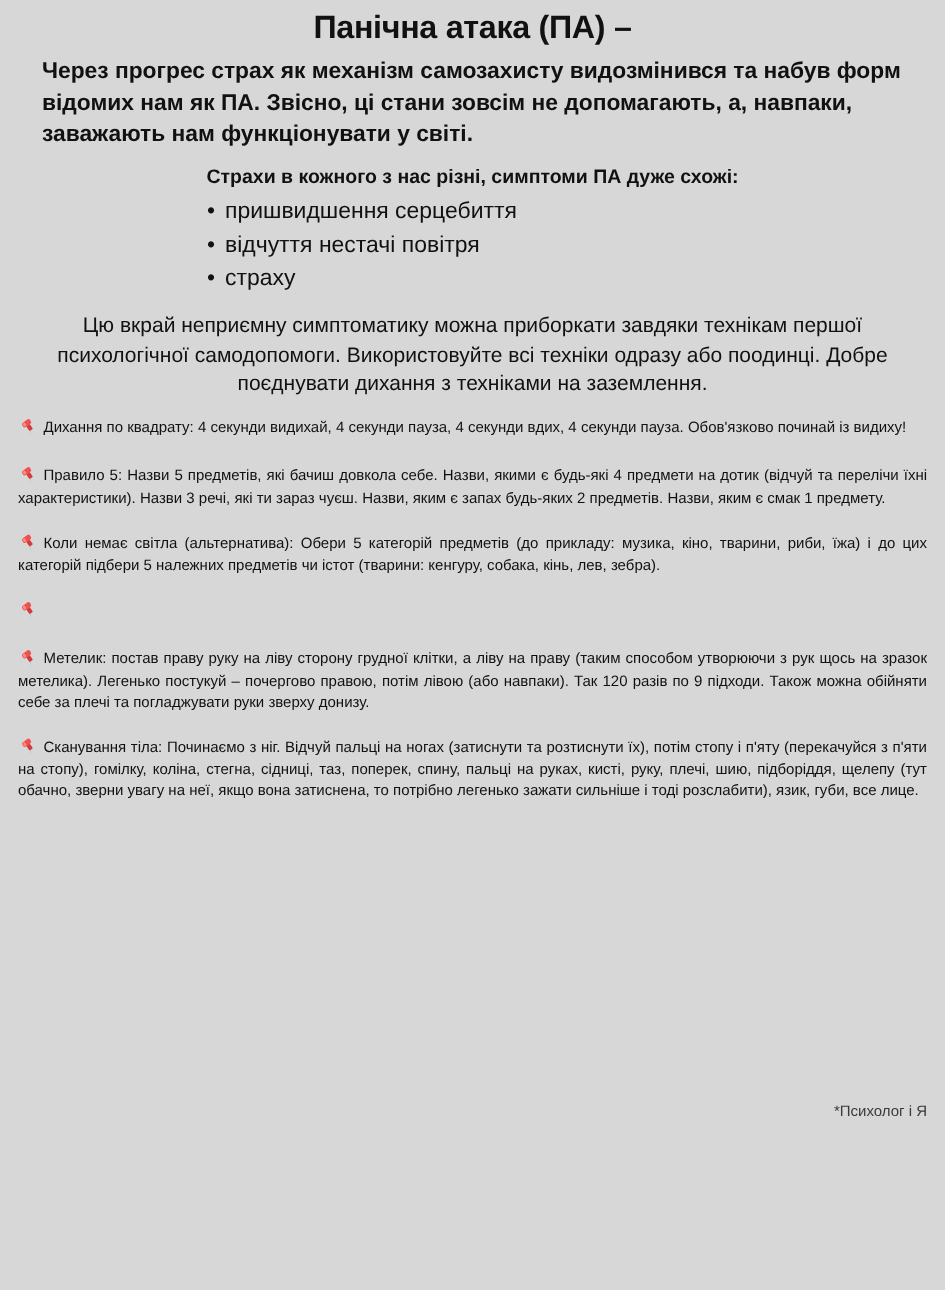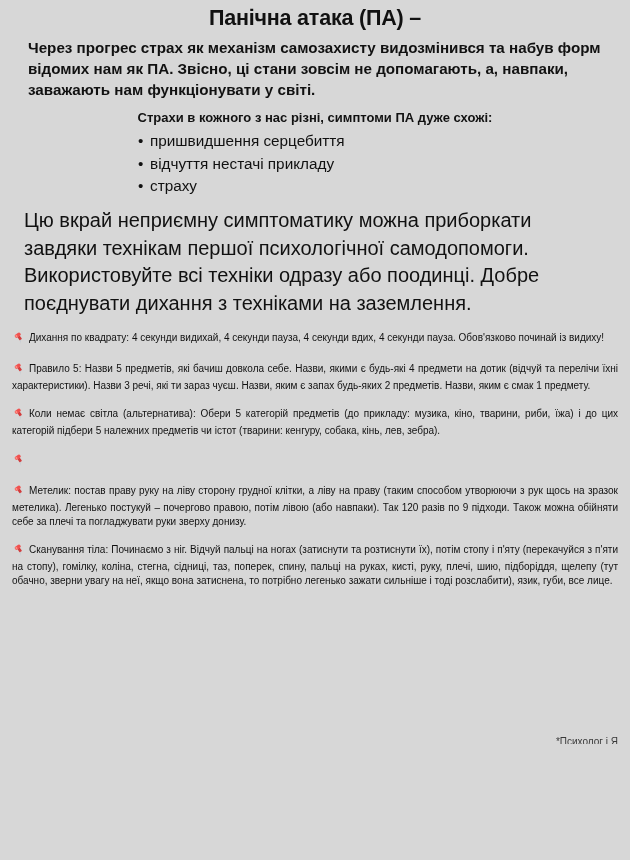--- a/index.html
+++ b/index.html
@@ -74,21 +74,22 @@
     text-align: left;
     white-space: nowrap;
   }
   .bullet-dot {
     display: inline-block;
     width: 12px;
   }
 
   
   .lead {
-    font-size: 20px;
+    text-align: center;
+    font-size: 14px;
     line-height: 1.38;
     margin: 0 0 10px 0;
     padding: 0 14px;
   }
 
   
   .technique {
     text-align: justify;
     text-justify: inter-word;
     font-size: 10px;
@@ -128,21 +129,21 @@
 
   <p class="intro">Через прогрес страх як механізм самозахисту видозмінився та набув форм відомих нам як ПА. Звісно, ці стани зовсім не допомагають, а, навпаки, заважають нам функціонувати у світі.</p>
 
   <p class="subheading">Страхи в кожного з нас різні, симптоми ПА дуже схожі:</p>
 
   <ul class="symptom-list">
     <li>
       <span class="bullet-dot">•</span><span>пришвидшення серцебиття</span>
     </li>
     <li>
-      <span class="bullet-dot">•</span><span>відчуття нестачі прикладу</span>
+      <span class="bullet-dot">•</span><span>відчуття нестачі повітря</span>
     </li>
     <li>
       <span class="bullet-dot">•</span><span>страху</span>
     </li>
   </ul>
 
   <p class="lead">Цю вкрай неприємну симптоматику можна приборкати завдяки технікам першої психологічної самодопомоги. Використовуйте всі техніки одразу або поодинці. Добре поєднувати дихання з техніками на заземлення.</p>
 
   <p class="technique">
     <span class="pin"><svg width="14" height="14" viewBox="0 0 24 24" aria-hidden="true">

